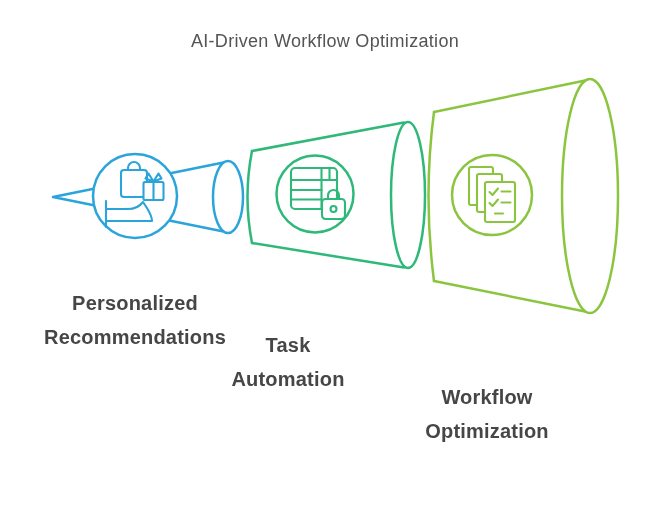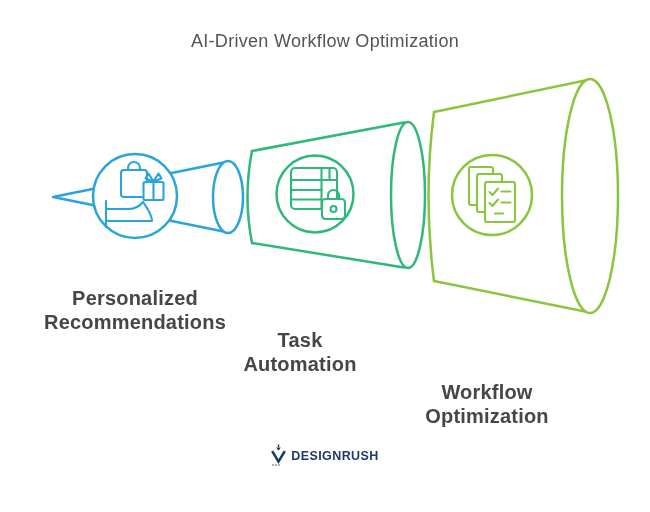--- a/index.html
+++ b/index.html
@@ -7,25 +7,25 @@
     position:relative; width:650px; height:512px; background:#ffffff;
     overflow:hidden; font-family:"Liberation Sans", sans-serif;
   }
   .title {
     position:absolute; top:31px; left:0; width:650px; margin:0;
     text-align:center; font-size:18px; font-weight:500; letter-spacing:.3px;
   }
   .funnel-svg { position:absolute; left:0; top:0; width:650px; height:512px; }
   .stage-label {
     position:absolute; width:240px; text-align:center;
-    font-weight:700; font-size:20px; line-height:24px;
+    font-weight:700; font-size:20px; line-height:34px;
     white-space:pre-line; letter-spacing:.2px;
   }
   .label-1 { left:15px;  top:286px; }
-  .label-2 { left:180px; top:328px; }
+  .label-2 { left:168px; top:328px; }
   .label-3 { left:367px; top:380px; }
   .footer {
     position:absolute; top:444px; left:0; width:650px;
     display:flex; justify-content:center; align-items:center; gap:5px;
   }
   .brand-text { font-size:12.5px; font-weight:700; letter-spacing:.4px; }
 </style>
 </head>
 <body>
 
@@ -85,29 +85,14 @@
 
   <div class="stage-label label-1" style="color: rgb(70, 70, 70);">Personalized
 Recommendations</div>
 
   <div class="stage-label label-2" style="color: rgb(70, 70, 70);">Task
 Automation</div>
 
   <div class="stage-label label-3" style="color: rgb(70, 70, 70);">Workflow
 Optimization</div>
 
-  <div class="footer">
-    <svg width="15" height="23" viewBox="0 0 15 23">
-      <g fill="none" stroke="#1d3a6d" stroke-width="1.4">
-        <path d="M7.5 0.5 V3.2"></path>
-        <path d="M5.1 3.4 H9.9 L7.5 6.8 Z" fill="#1d3a6d" stroke="none"></path>
-        <path d="M1.2 7.2 L7.5 17.6 L13.8 7.2" stroke-width="2.6"></path>
-      </g>
-      <g fill="#1d3a6d" opacity="0.55">
-        <circle cx="2" cy="21" r="1"></circle>
-        <circle cx="5" cy="21" r="1"></circle>
-        <circle cx="8" cy="21" r="1"></circle>
-      </g>
-    </svg>
-    <span class="brand-text" style="color: rgb(29, 58, 109);">DESIGNRUSH</span>
-  </div>
 
 </div>
 
 </body></html>

